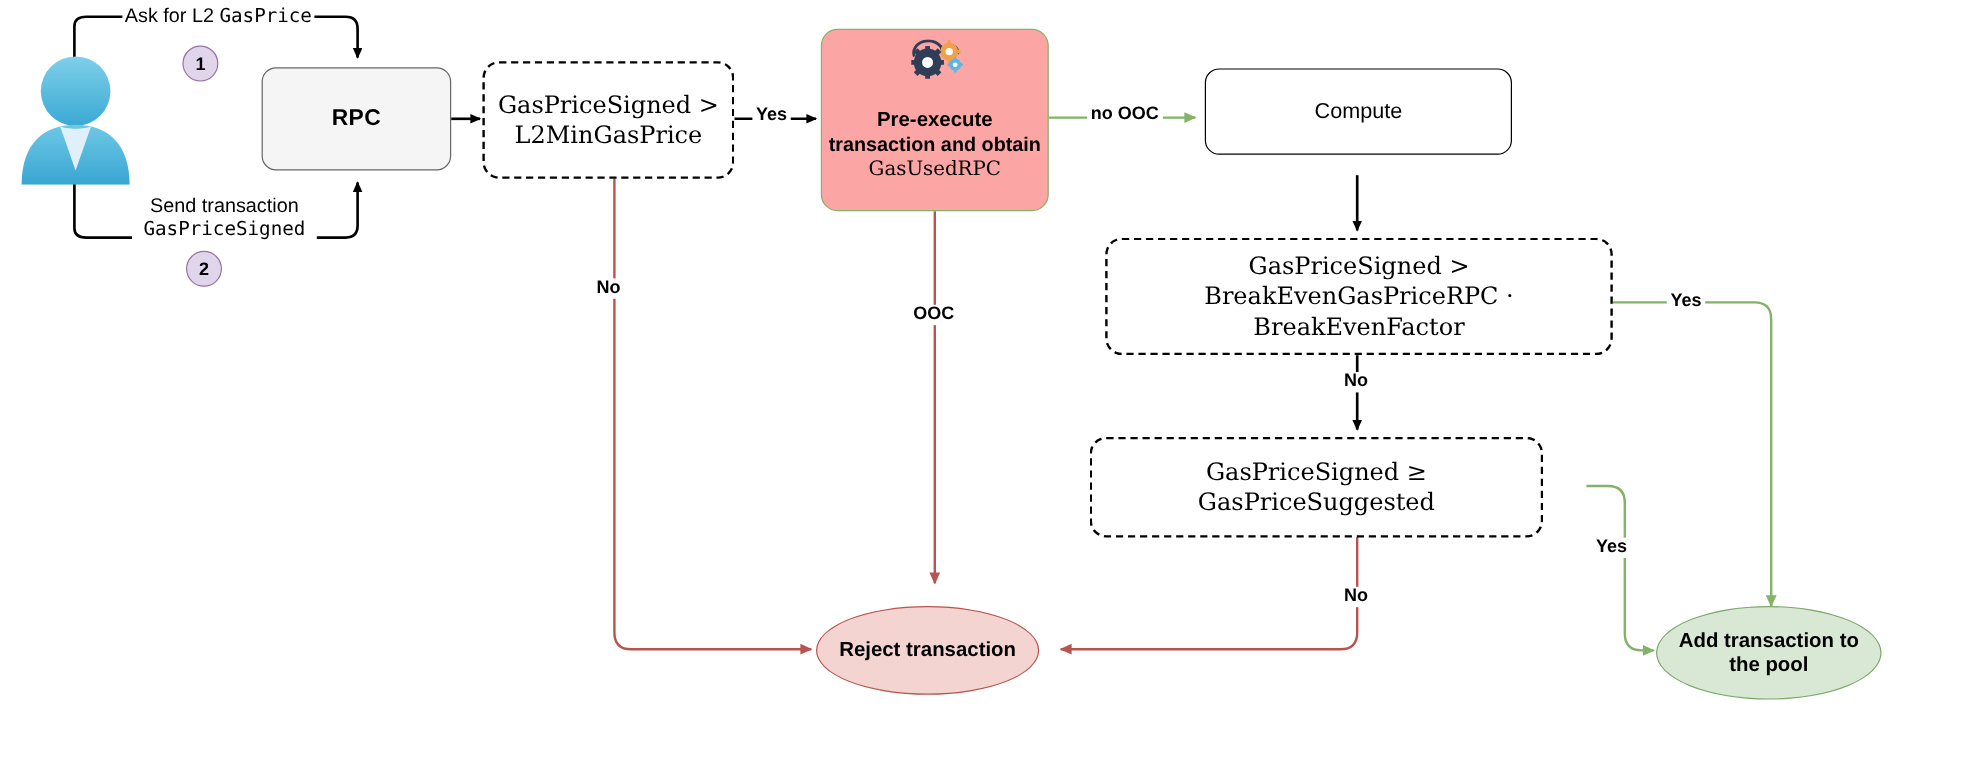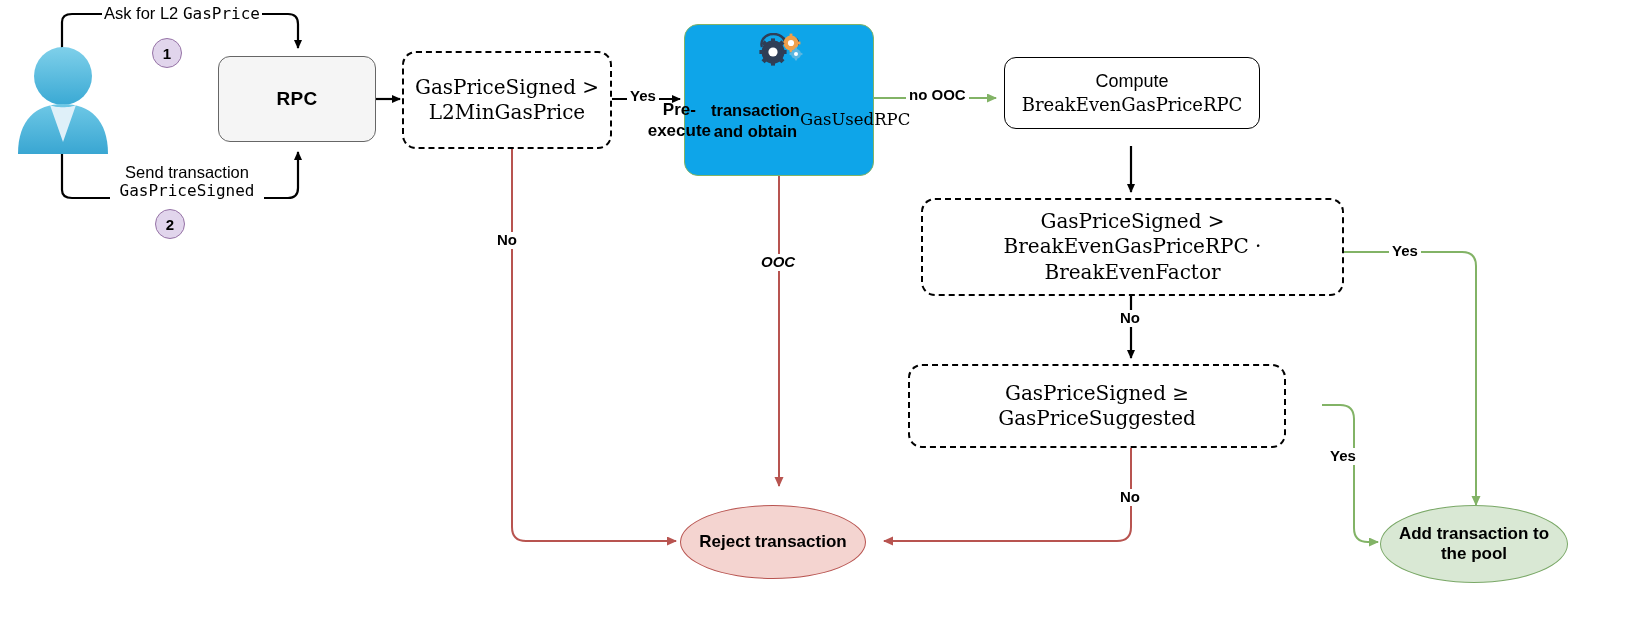--- a/index.html
+++ b/index.html
@@ -52,24 +52,24 @@
     border: 2px dashed #000000;
     border-radius: 14px;
     font-family: "DejaVu Serif", serif;
     font-size: 20px;
     line-height: 1.26;
   }
   .decision .mono { font-family: "DejaVu Serif", serif; }
 
   
   .preexec-box {
-    background: #0ea5e9;
+    background: #fca5a5;
     border: 1.8px solid #82b366;
     border-radius: 14px;
-    flex-direction: row;
+    flex-direction: column;
     padding-top: 41px;
     font-size: 16.5px;
     line-height: 1.22;
   }
   .preexec-title { font-weight: bold; font-size: 17px; }
   .preexec-sub   { font-weight: bold; }
   .preexec-mono  { font-family: "DejaVu Serif", serif; font-size: 16.5px; }
 
   
   .compute-box {
@@ -257,25 +257,24 @@
         </g>
         <circle cx="22" cy="19" r="4.6" fill="#ffffff"></circle>
       </svg>
     </span>
     <span class="preexec-title">Pre-execute</span>
     <span class="preexec-sub">transaction and obtain</span>
     <span class="preexec-mono">GasUsedRPC</span>
   </div>
 
   <div class="edge-label" style="left:906px; top:87px;">no OOC</div>
-  <div class="edge-label" style="left:758px; top:254px;font-style:italic;">OOC</div>
+  <div class="edge-label" style="left:758px; top:254px;">OOC</div>
 
   <div class="node compute-box" style="left:1004px; top:57px; width:256px; height:72px;">
     <span>Compute</span>
-    <span class="compute-mono">BreakEvenGasPriceRPC</span>
   </div>
 
   <div class="node decision" style="left:921px; top:198px; width:423px; height:98px; flex-direction:column;">
     <span class="mono">GasPriceSigned &gt;</span>
     <span class="mono">BreakEvenGasPriceRPC · BreakEvenFactor</span>
   </div>
 
   <div class="edge-label" style="left:1389px; top:243px;">Yes</div>
   <div class="edge-label" style="left:1117px; top:310px;">No</div>
 

